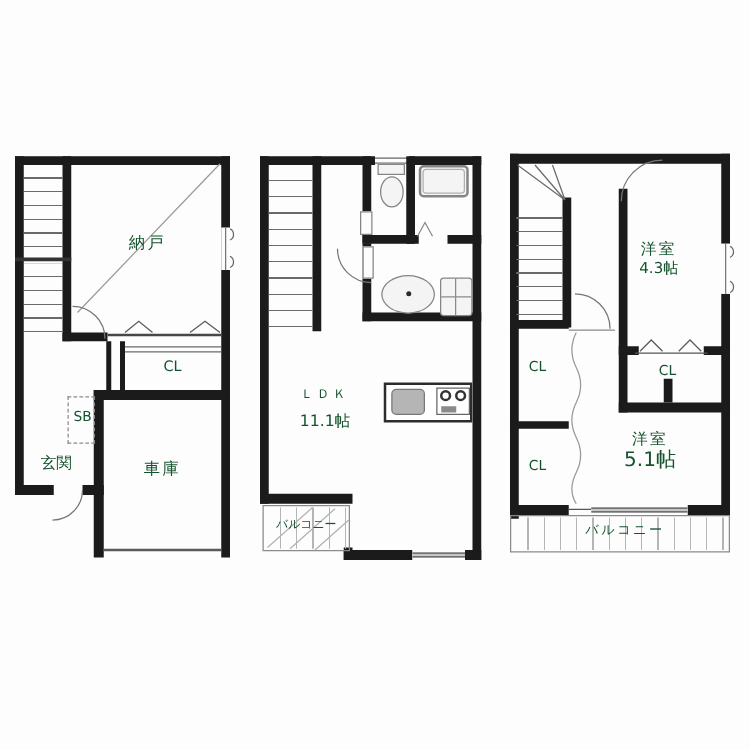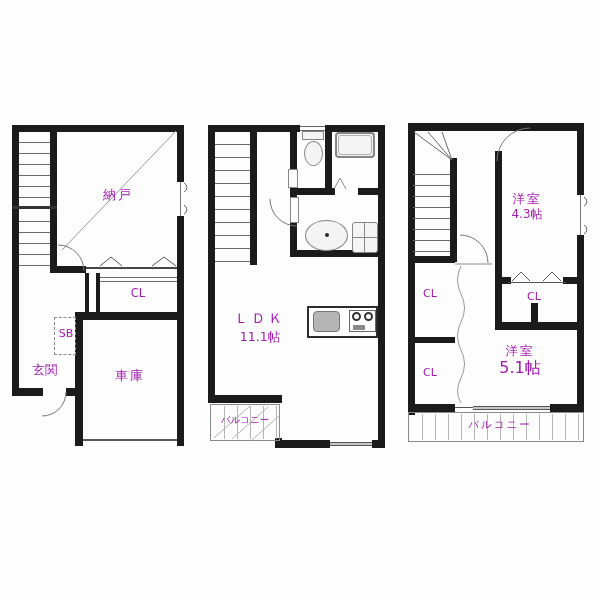--- a/index.html
+++ b/index.html
@@ -1,21 +1,21 @@
 <!DOCTYPE html>
 <html><head>
 <meta charset="utf-8">
 <style>
   html,body{margin:0;padding:0;background:#ffffff;}
   #plan{position:relative;width:600px;height:600px;background:#fdfdfd;overflow:hidden;
         font-family:"DejaVu Sans","Liberation Sans",sans-serif;}
   .w  {position:absolute;background:#1b1b1b;}
   .tl {position:absolute;background:#5a5a5a;}
   .white{position:absolute;background:#fdfdfd;}
-  .lbl{position:absolute;color:#a21caf;text-align:center;line-height:1.05;white-space:nowrap;}
+  .lbl{position:absolute;color:#14532d;text-align:center;line-height:1.05;white-space:nowrap;}
   .fix{position:absolute;border:1px solid #858585;background:#f4f4f4;box-sizing:border-box;}
   .steps{position:absolute;background:repeating-linear-gradient(to bottom,transparent 0 10px,#6a6a6a 10px 11px);}
   .steps13{position:absolute;background:repeating-linear-gradient(to bottom,transparent 0 12px,#6a6a6a 12px 13px);}
   .bticks{position:absolute;background:repeating-linear-gradient(to right,transparent 0 12px,#b5b5b5 12px 13px);}
   .brect{position:absolute;border:1px solid #8a8a8a;box-sizing:border-box;}
   .winbar{position:absolute;background:#c6c6c6;border-top:1px solid #555;border-bottom:1px solid #555;box-sizing:border-box;}
   svg{position:absolute;left:0;top:0;}
 </style>
 </head>
 <body>
@@ -155,21 +155,21 @@
       <path d="M584,225 a5,5 0 0 1 0,9" stroke="#666" stroke-width="1"></path>
     </g>
   </svg>
 
   <div class="lbl" style="left:88px;top:188px;width:60px;font-size:13px;letter-spacing:2px">納戸</div>
   <div class="lbl" style="left:118px;top:287px;width:40px;font-size:11.5px">CL</div>
   <div class="lbl" style="left:52px;top:328px;width:28px;font-size:11px">SB</div>
   <div class="lbl" style="left:20px;top:363px;width:50px;font-size:12.5px">玄関</div>
   <div class="lbl" style="left:98px;top:369px;width:64px;font-size:13px;letter-spacing:2px">車庫</div>
 
-  <div class="lbl" style="left:222px;top:311px;width:76px;font-size:14px;letter-spacing:3px">ＬＤＫ</div>
+  <div class="lbl" style="left:222px;top:311px;width:76px;font-size:10px;letter-spacing:3px">ＬＤＫ</div>
   <div class="lbl" style="left:222px;top:330px;width:76px;font-size:12.5px">11.1帖</div>
   <div class="lbl" style="left:211px;top:415px;width:68px;font-size:9.5px">バルコニー</div>
 
   <div class="lbl" style="left:496px;top:192px;width:62px;font-size:12.5px;letter-spacing:2px">洋室</div>
   <div class="lbl" style="left:496px;top:208px;width:62px;font-size:12px">4.3帖</div>
   <div class="lbl" style="left:412px;top:288px;width:36px;font-size:11px">CL</div>
   <div class="lbl" style="left:412px;top:367px;width:36px;font-size:11px">CL</div>
   <div class="lbl" style="left:516px;top:291px;width:36px;font-size:11px">CL</div>
   <div class="lbl" style="left:488px;top:344px;width:64px;font-size:12.5px;letter-spacing:2px">洋室</div>
   <div class="lbl" style="left:488px;top:360px;width:64px;font-size:16px">5.1帖</div>

